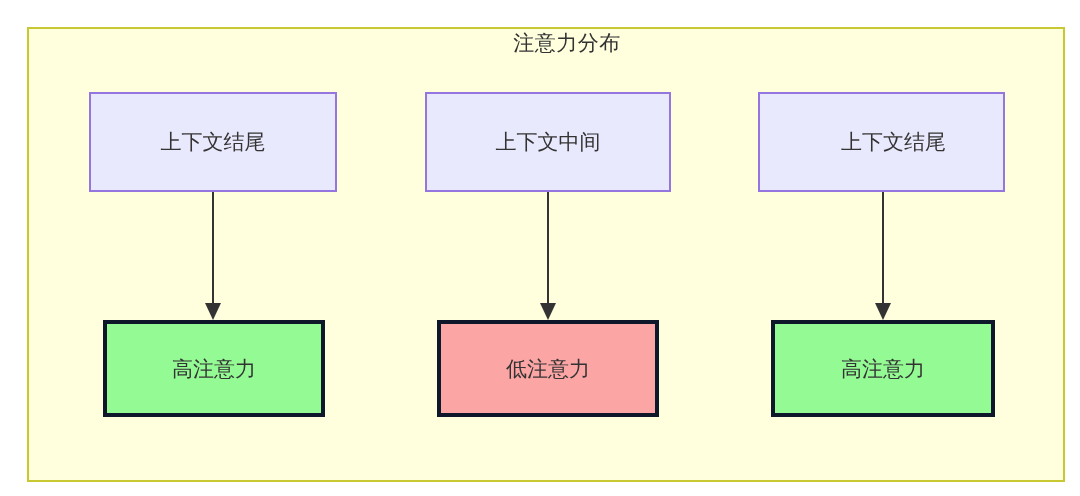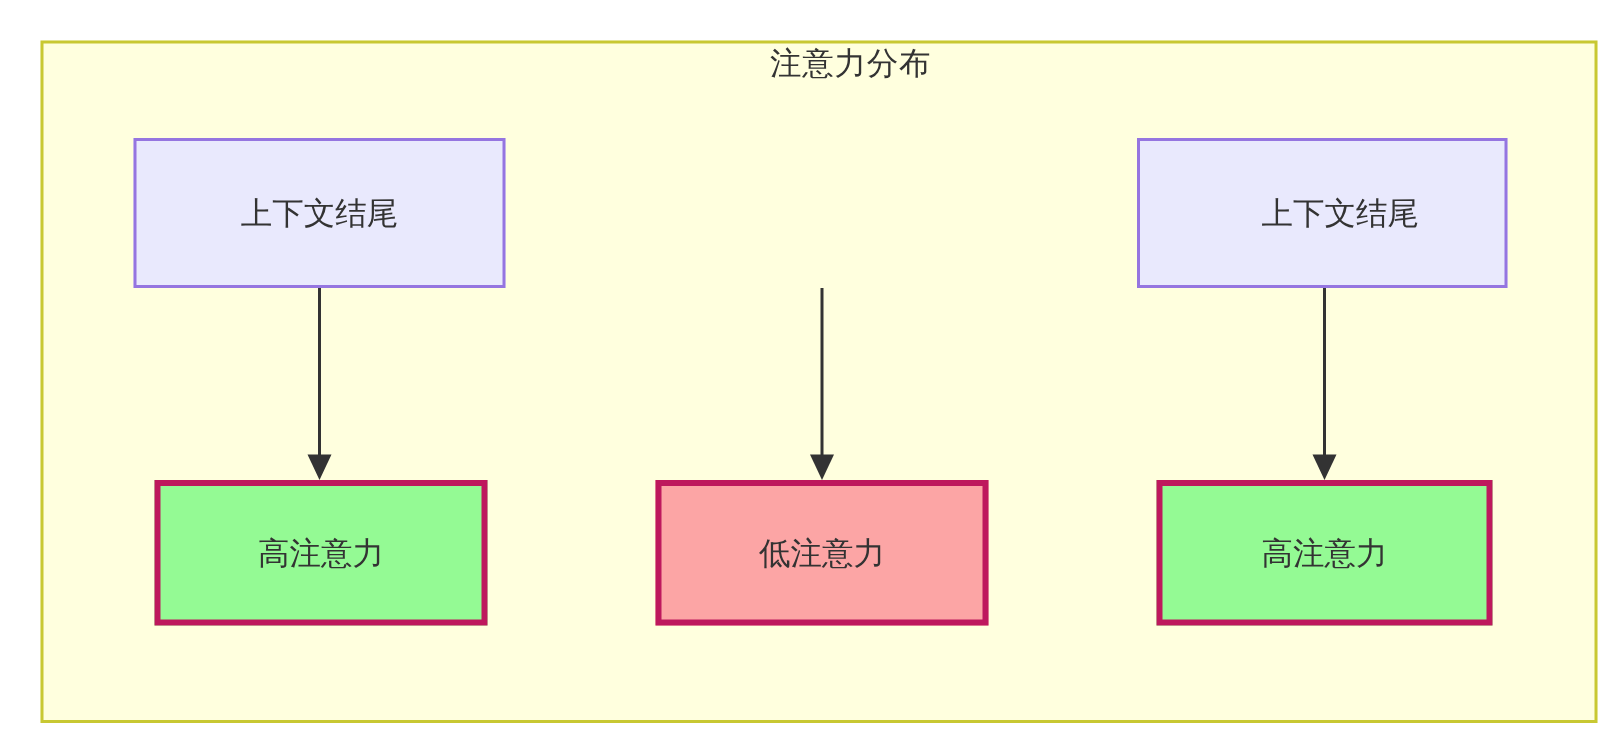--- a/index.html
+++ b/index.html
@@ -66,21 +66,21 @@
     top: 92px;
     height: 100px;
   }
 
   .node-source.n0 { left: 89px;  width: 248px; }
   .node-source.n1 { left: 425px; width: 246px; }
   .node-source.n2 { left: 758px; width: 247px; padding-left: 24px; }
 
   
   .node-result {
-    border: 4px solid #be185d;
+    border: 4px solid #0f172a;
     font-size: 21px;
     top: 320px;
     height: 97px;
   }
 
   .node-result.r0 { left: 103px; width: 222px; background: #94fa94; }
   .node-result.r1 { left: 437px; width: 222px; background: #fca5a5; }
   .node-result.r2 { left: 771px; width: 224px; background: #94fa94; }
 
   
@@ -103,20 +103,23 @@
 <div id="canvas">
 
   <div class="group-box">
     <div class="group-title">注意力分布</div>
   </div>
 
   <div class="node node-source n0">
     <span>上下文结尾</span>
   </div>
 
+  <div class="node node-source n1">
+    <span>上下文中间</span>
+  </div>
 
   <div class="node node-source n2">
     <span>上下文结尾</span>
   </div>
 
   <div class="arrow a0">
     <svg width="24" height="128" viewBox="0 0 24 128" xmlns="http://www.w3.org/2000/svg">
       <line x1="12" y1="0" x2="12" y2="116" stroke="#333333" stroke-width="2"></line>
       <polygon points="12,128 4,111 20,111" fill="#333333"></polygon>
     </svg>

